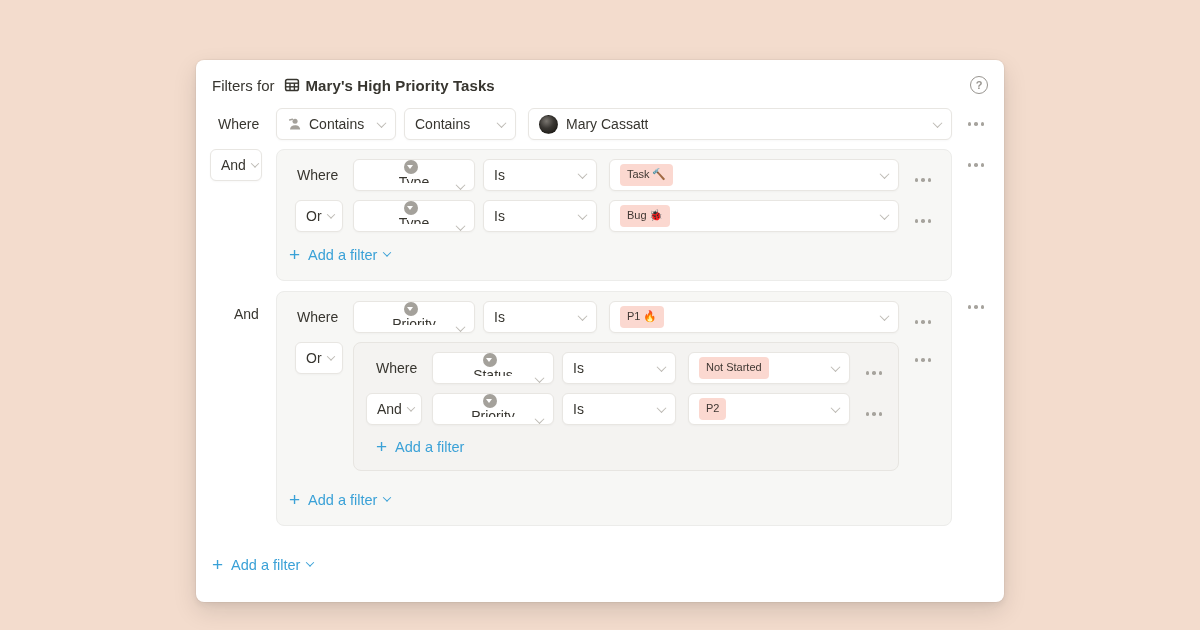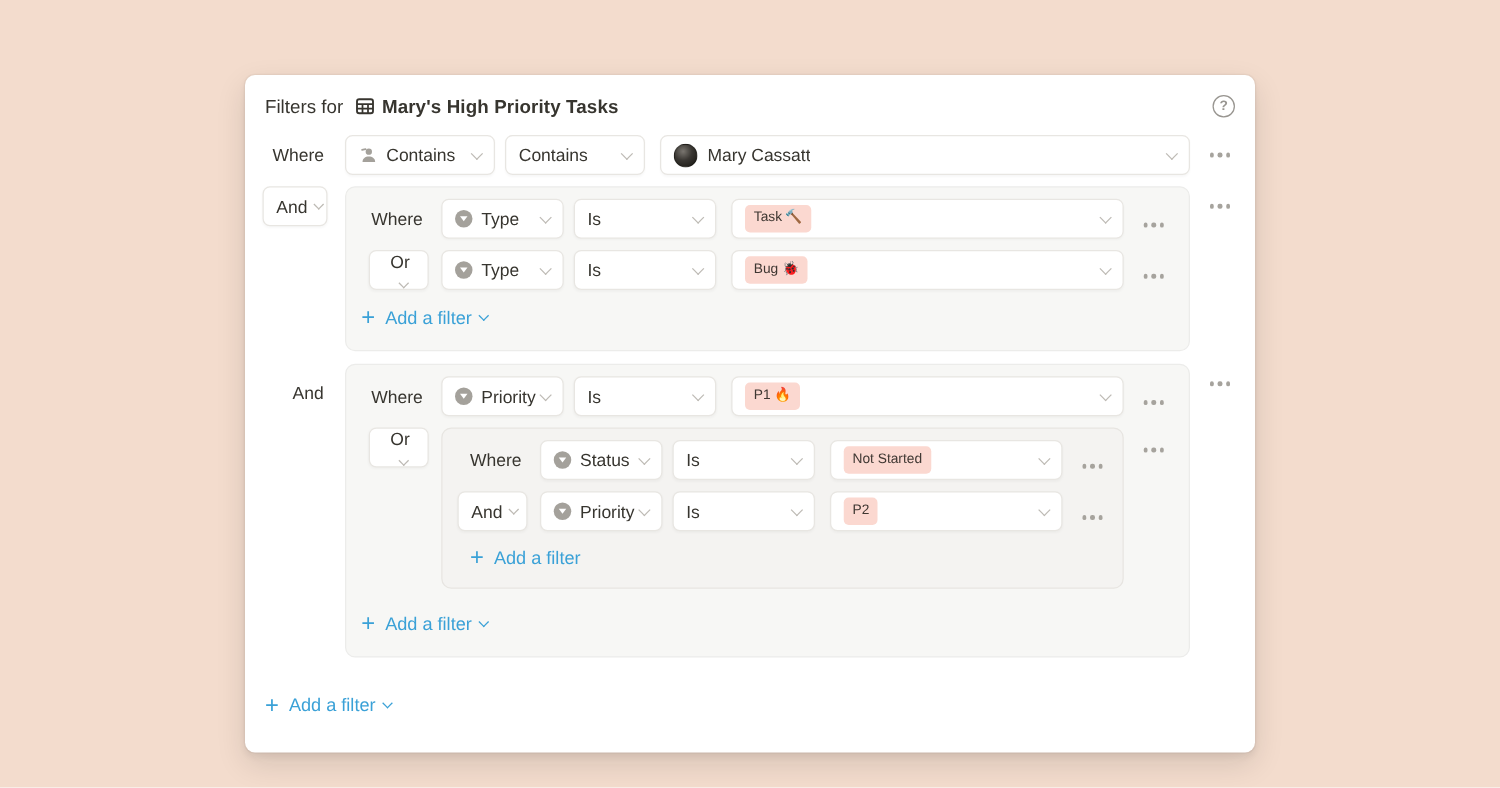--- a/index.html
+++ b/index.html
@@ -34,21 +34,21 @@
   
   .conn-col { width:64px; flex:0 0 64px; }
   .conn-col .conn-label { padding-left:6px; }
   .conn-text { display:inline-block; padding-left:22px; }
   
   .box {
     background:#fff; border:1px solid #e8e6e2; border-radius:6px; height:32px;
     display:flex; align-items:center; padding:0 10px;
     box-shadow:0 1px 2px rgba(15,15,15,.03); cursor:pointer; white-space:nowrap;
   }
-  .w120{width:120px;} .w112{width:112px;} .w122{width:98px;} .w114{width:114px;}
+  .w120{width:120px;} .w112{width:112px;} .w122{width:122px;flex-direction:column;} .w114{width:114px;}
   .conn-box { padding:0 8px 0 10px; justify-content:space-between; }
   .conn-box.w50{width:52px;} .conn-box.w48{width:48px;} .conn-box.w56{width:56px;}
   .box .lbl { overflow:hidden; text-overflow:ellipsis; }
   
   .chev {
     width:7px; height:7px; flex:0 0 7px;
     border-right:1.6px solid #bdbab4; border-bottom:1.6px solid #bdbab4;
     transform:rotate(45deg) translate(-1px,-1px); margin-left:8px;
   }
   .chev.end { margin-left:auto; }
@@ -72,21 +72,21 @@
   .dots { display:flex; gap:3px; align-items:center; cursor:pointer; padding:4px 2px; }
   .dots i { width:3.5px; height:3.5px; border-radius:50%; background:#a6a39d; }
   
   .panel { background:#f7f7f5; border:1px solid #ececea; border-radius:8px; padding:9px 16px 14px 16px; }
   .panel-nested { background:#f4f3f1; border:1px solid #e7e5e1; border-radius:8px; padding:9px 12px 12px 12px; }
   .panel .conn-col-in { width:60px; flex:0 0 60px; }
   .panel .conn-col-in .conn-label { padding-left:4px; }
   .panel-nested .conn-col-in { width:66px; flex:0 0 66px; }
   .panel-nested .conn-col-in .conn-label { padding-left:10px; }
   .mb9 { margin-bottom:9px; }
-  .or-box-offset { margin-left:2px;flex-direction:column; }
+  .or-box-offset { margin-left:2px; }
   
   .add-filter { display:inline-flex; align-items:center; color:#3aa1d7; cursor:pointer; height:22px; margin-top:3px; }
   .add-filter .plus { font-size:19px; font-weight:400; line-height:18px; margin-right:8px; }
   .add-filter .af-label { font-size:14.5px; }
   .add-filter.group-level { margin-left:-4px; }
   .add-filter.nested-level { margin-left:10px; margin-top:2px; }
   .footer-add { margin-top:18px; }
   
   .top-row { margin-bottom:9px; }
   .group-row { display:flex; align-items:flex-start; margin-bottom:10px; }

